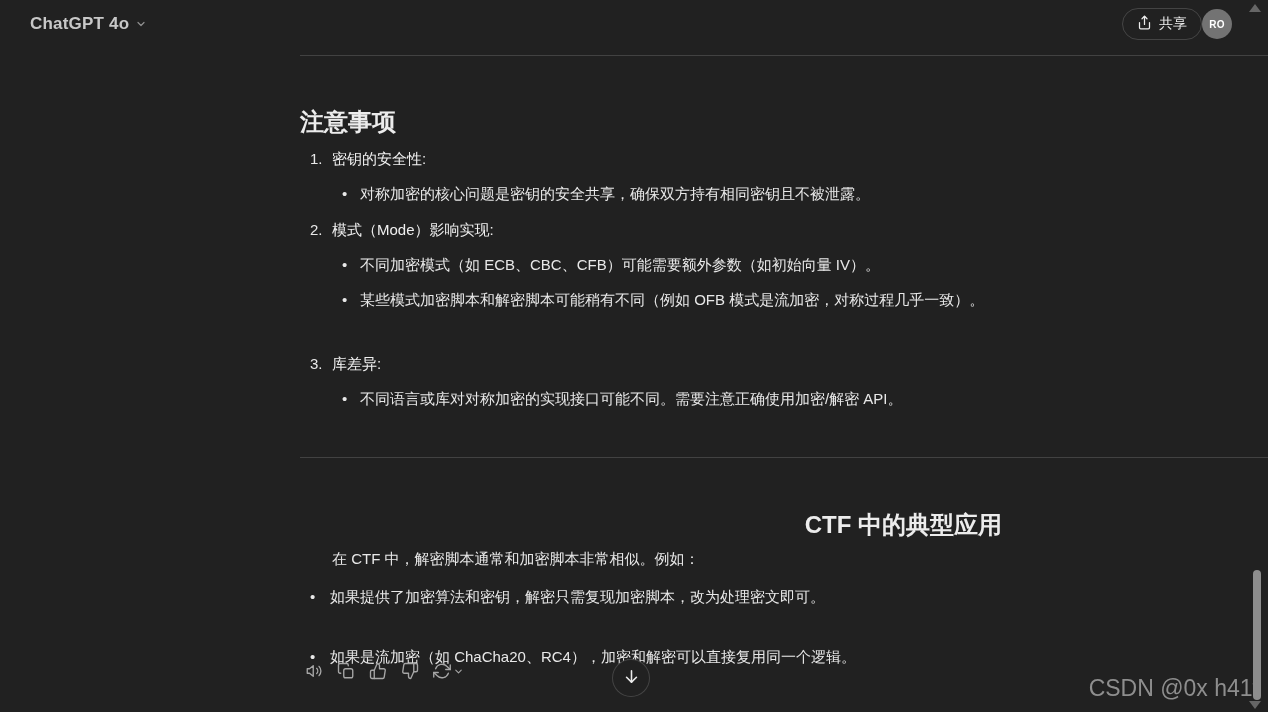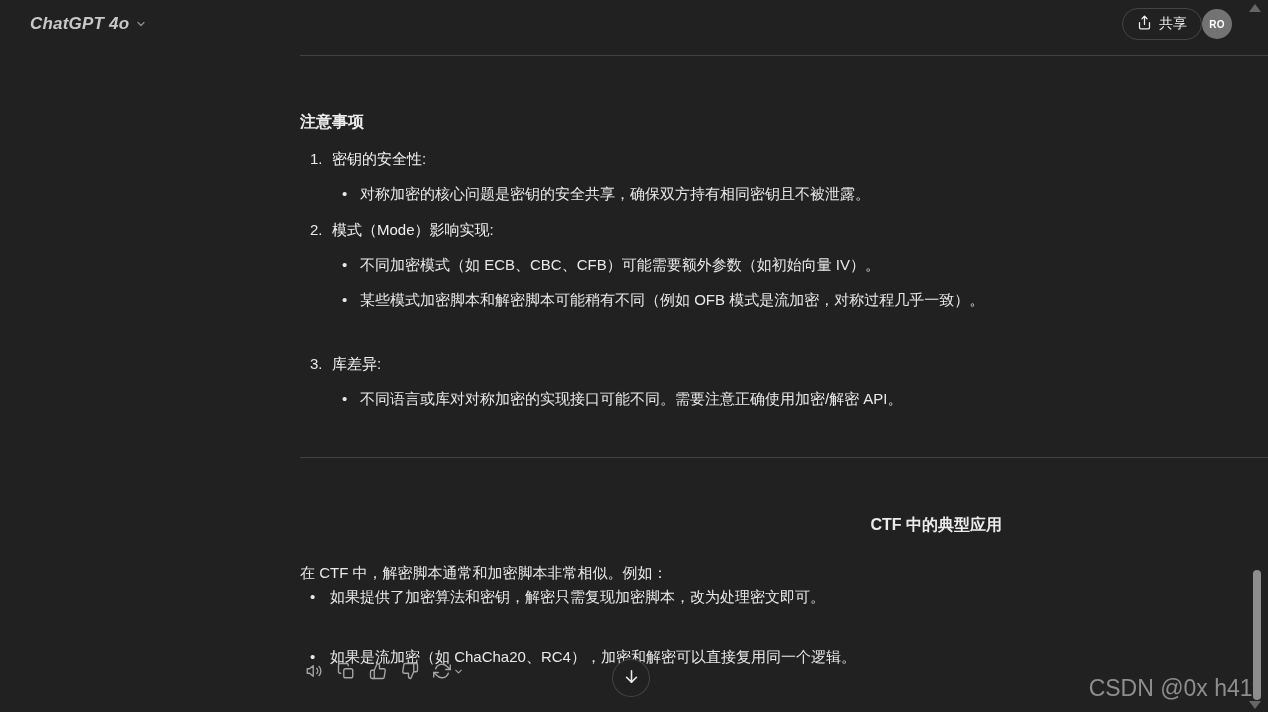--- a/index.html
+++ b/index.html
@@ -4,60 +4,60 @@
 <style>
   * { margin:0; padding:0; box-sizing:border-box; }
   html,body { width:1268px; height:712px; background:#212121; overflow:hidden; }
   body { font-family:"Liberation Sans","DejaVu Sans",sans-serif; color:#ececec; }
 
   .app { position:relative; width:1268px; height:712px; background:#212121; }
 
   
   .topbar { position:absolute; top:0; left:0; right:0; height:48px; }
   .model-selector { position:absolute; left:24px; top:10px; display:flex; align-items:center;
-    gap:6px; cursor:pointer; padding:4px 6px; border-radius:8px;font-style:italic; }
+    gap:6px; cursor:pointer; padding:4px 6px; border-radius:8px; }
   .model-name { font-size:17px; font-weight:700; color:#c8c8c8; letter-spacing:.2px; }
   .model-chevron svg { display:block; stroke:#8f8f8f; }
 
   .top-right { position:absolute; right:36px; top:8px; display:flex; align-items:center; gap:0; }
   .share-btn { display:flex; align-items:center; gap:7px; height:32px; padding:0 14px;
     background:transparent; border:1px solid rgba(255,255,255,.16); border-radius:999px;
     color:#ececec; font-size:14px; cursor:pointer; font-family:inherit; }
   .share-btn svg { stroke:#ececec; }
   .avatar { width:30px; height:30px; border-radius:50%; background:#737373; display:flex;
     align-items:center; justify-content:center; font-size:10px; font-weight:700; color:#fff;
     cursor:pointer; letter-spacing:.3px; }
 
   
   .col { position:absolute; left:300px; width:702px; }
   .divider { height:1px; background:#424242; width:100%; }
   #divider-1 { top:55px; }
   #divider-2 { top:457px; }
 
-  .msg-heading { font-size:16px; font-weight:700; color:#ececec; line-height:28px; }
+  .msg-heading { font-size:24px; font-weight:700; color:#ececec; line-height:28px; }
   #heading-notes { top:108px; }
   #heading-ctf  { top:511px; }
 
   .body-text { font-size:15px; line-height:28px; color:#e8e8e8; }
 
   .num-item { display:flex; padding-left:10px; }
   .num-item .num { width:22px; flex:0 0 22px; }
   .num-item .ttl { font-weight:400; color:#f0f0f0; }
   #item-1 { top:145px; } #item-2 { top:216px; } #item-3 { top:350px; }
 
   .sub-bullet { padding-left:60px; position:relative; width:702px; }
   .sub-bullet::before { content:"•"; position:absolute; left:42px; top:0; color:#e8e8e8; }
   #bullet-1a { top:180px; } #bullet-2a { top:251px; } #bullet-2b { top:286px; width:700px; }
   #bullet-3a { top:385px; }
 
   .top-bullet { padding-left:30px; position:relative; }
   .top-bullet::before { content:"•"; position:absolute; left:10px; top:0; color:#e8e8e8; }
   #ctf-bullet-1 { top:583px; } #ctf-bullet-2 { top:619px;margin-top:24px; }
 
-  #ctf-intro { top:559px; }
+  #ctf-intro { top:545px;margin-left:32px; }
 
   
   .toolbar { position:absolute; left:302px; top:659px; display:flex; align-items:center; gap:8px; }
   .tool-btn { background:none; border:none; padding:3px; cursor:pointer; display:flex;
     align-items:center; border-radius:6px; }
   .tool-btn svg { stroke:#a6a6a6; display:block; }
   .regen { gap:2px; }
 
   
   .scroll-down { position:absolute; left:612px; top:659px; width:38px; height:38px;

